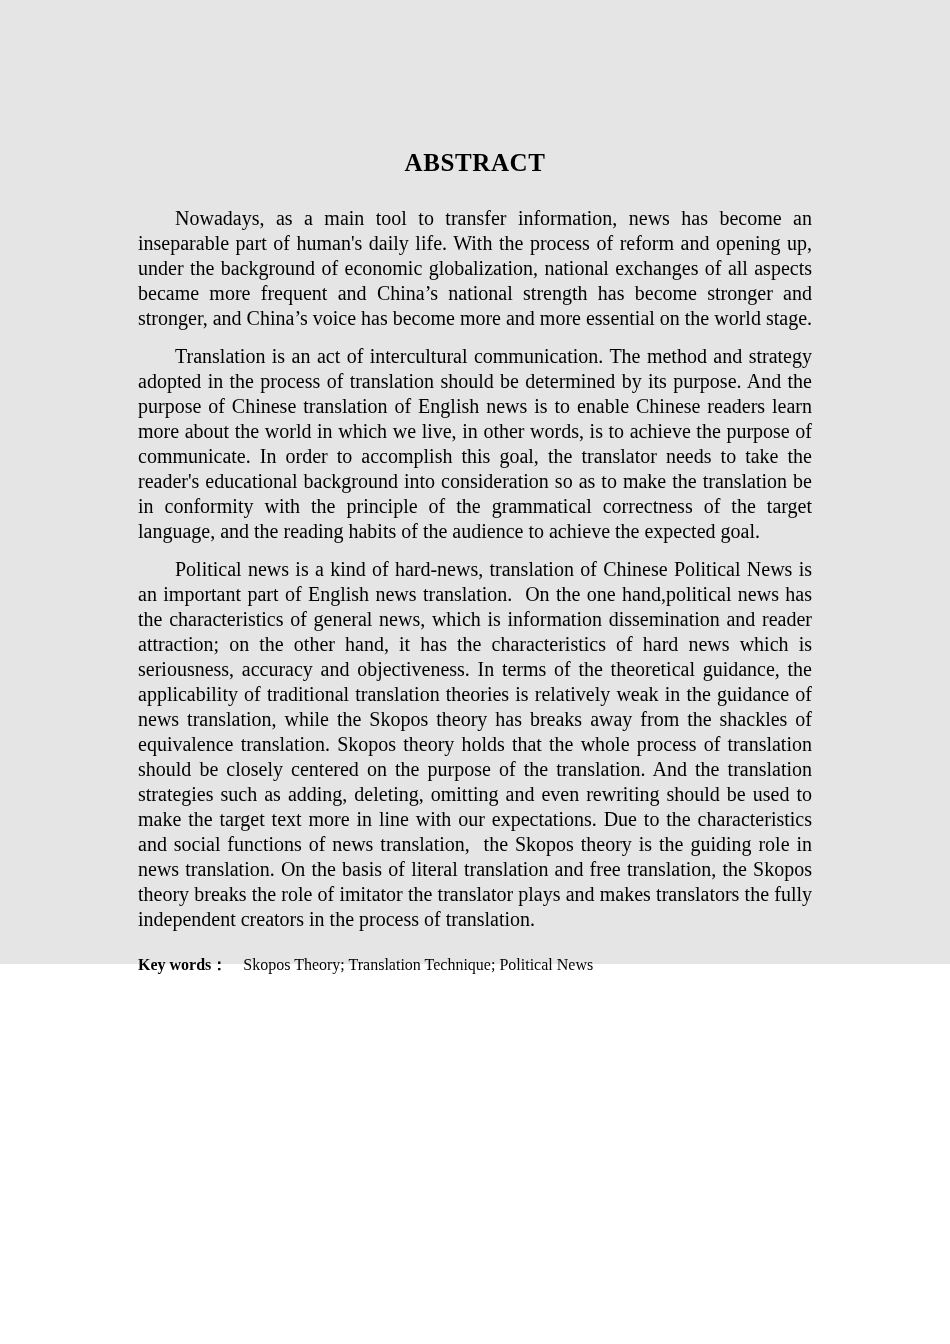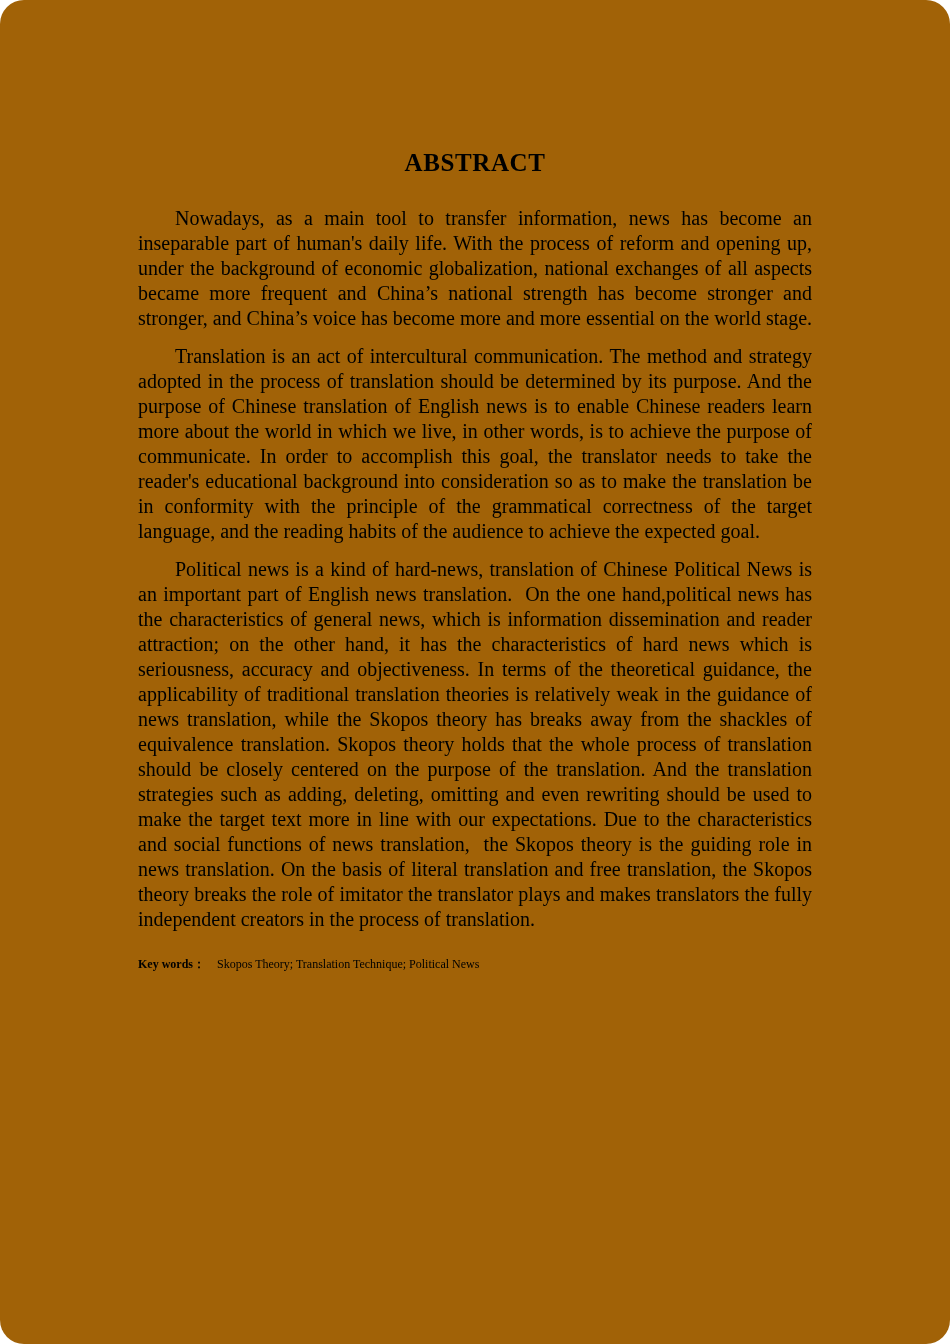--- a/index.html
+++ b/index.html
@@ -10,24 +10,23 @@
   body {
     width: 950px;
     height: 1344px;
     font-family: "Liberation Serif", "DejaVu Serif", serif;
     color: #000000;
     -webkit-font-smoothing: antialiased;
   }
   .page {
     position: relative;
     width: 950px;
-    height: 1344px;
-    background: #a16207;
+    height: 964px;
+    background: #e5e5e5;
     box-sizing: border-box;
-    border-radius: 24px;
   }
   .content {
     position: absolute;
     left: 138px;
     top: 148px;
     width: 674px;
   }
   .abstract-title {
     font-size: 25px;
     font-weight: bold;
@@ -43,21 +42,21 @@
     text-justify: inter-word;
     text-indent: 37px;
     margin: 0 0 13px 0;
     white-space: pre-wrap;
     hyphens: none;
   }
   .body-paragraph:last-of-type {
     margin-bottom: 0;
   }
   .keywords-line {
-    font-size: 12px;
+    font-size: 16px;
     line-height: 25px;
     text-align: left;
     text-indent: 0;
     margin: 20px 0 0 0;
     white-space: pre-wrap;
   }
   .keywords-label {
     font-weight: bold;
   }
   .keywords-colon {

